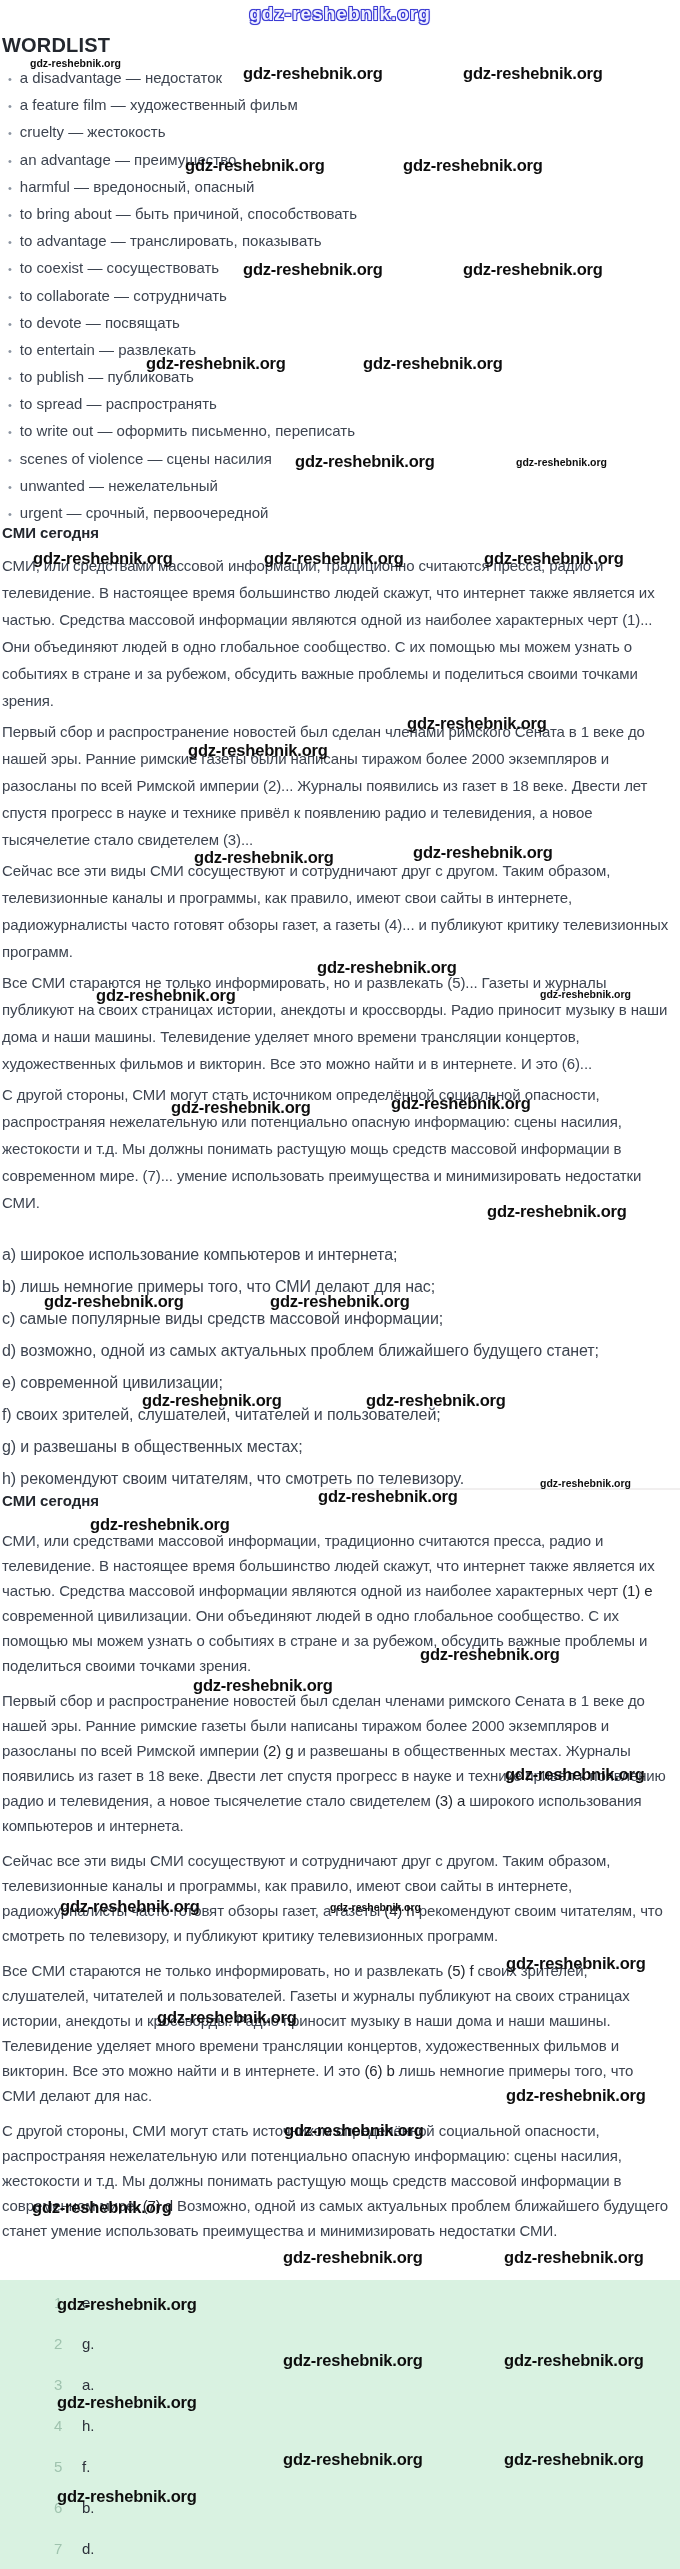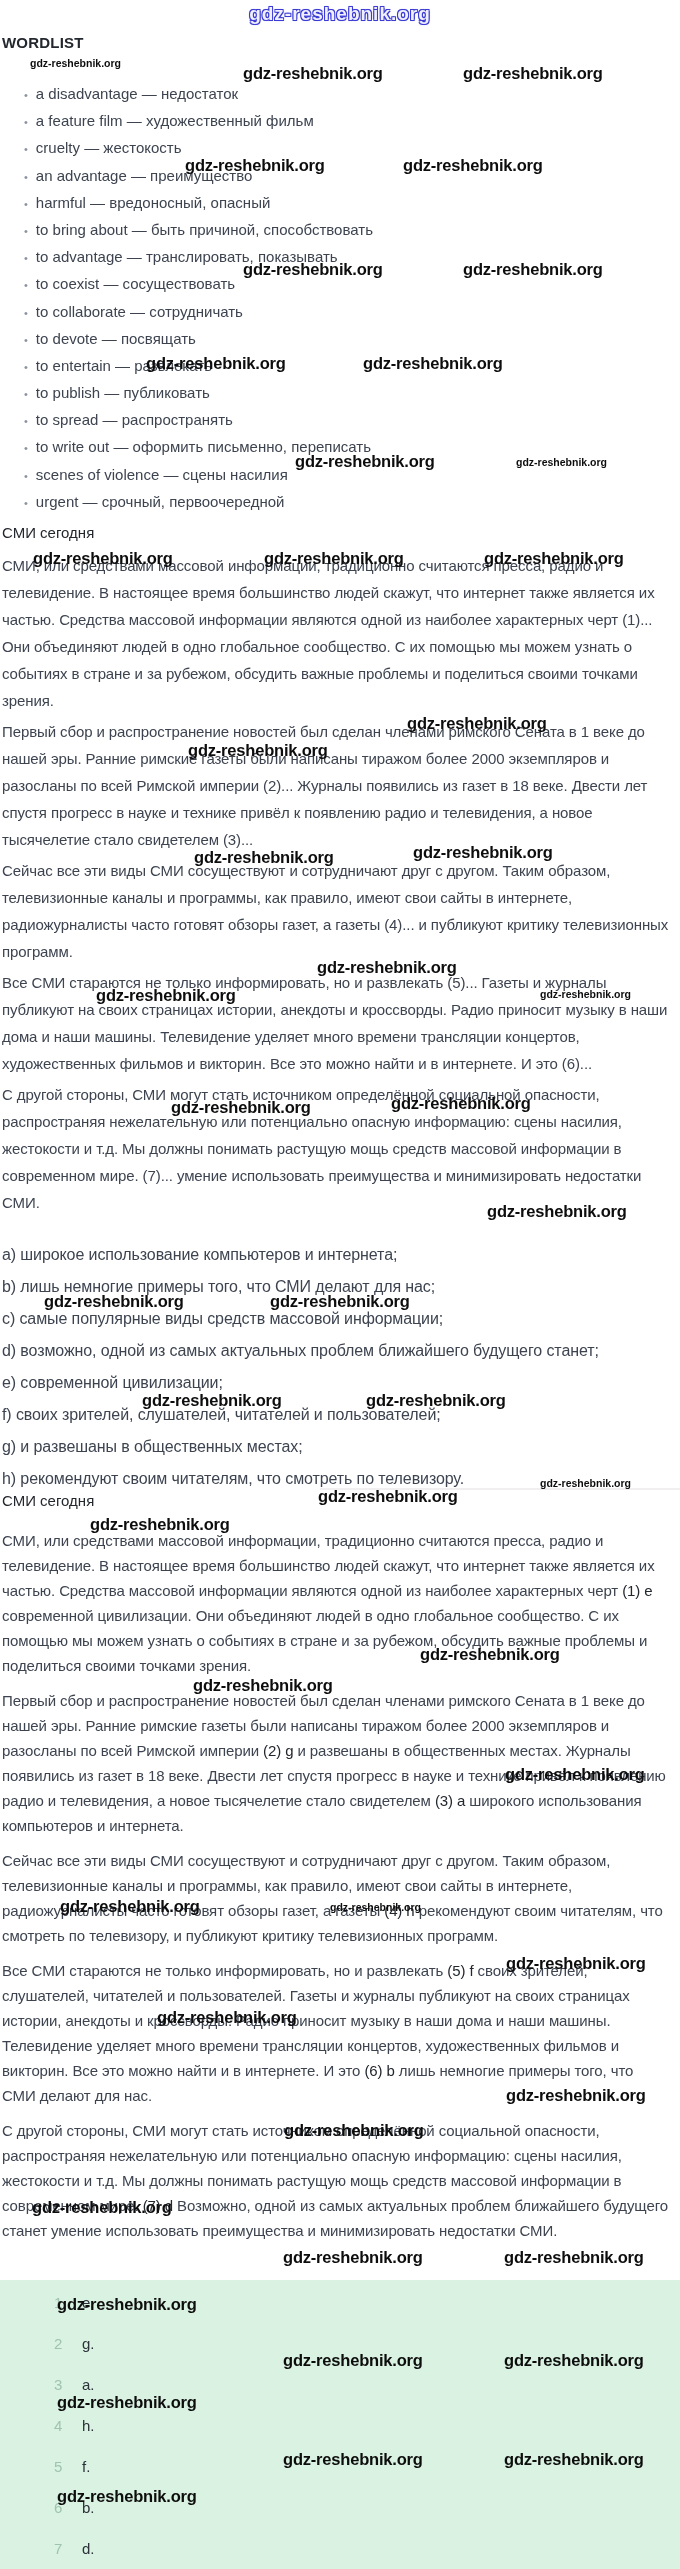--- a/index.html
+++ b/index.html
@@ -9,26 +9,26 @@
     font-family:"Liberation Sans", sans-serif;
   }
   .logo {
     position:absolute; top:3px; left:0; width:100%; text-align:center;
     font-size:19px; font-weight:700; letter-spacing:1px;
     color:#f0f0ff;
     text-shadow:-1px -1px 0 #3b3bd4, 1px -1px 0 #3b3bd4, -1px 1px 0 #3b3bd4, 1px 1px 0 #3b3bd4, 0 0 2px #3b3bd4;
   }
   .wordlist-title {
     position:absolute; top:34px; left:2px;
-    font-size:15px; font-weight:800; color:#23272e; letter-spacing:.2px;
+    font-size:20px; font-weight:800; color:#23272e; letter-spacing:.2px;
   }
-  ul.wordlist { position:absolute; top:64px; left:2px; margin:16px; padding:0; list-style:none; }
+  ul.wordlist { position:absolute; top:64px; left:2px; margin:0; padding:0; list-style:none; }
   ul.wordlist li { height:27.2px; line-height:27.2px; font-size:15px; white-space:nowrap; }
   .bullet { color:#8a93a0; margin:0 8px 0 6px; font-size:11px; }
-  .sec-heading { position:absolute; left:2px; font-size:15px; font-weight:400; color:#23272e; }
+  .sec-heading { position:absolute; left:2px; font-size:15px; font-weight:700; color:#23272e; }
   #h1 { top:524px; }
   #h2 { top:1492px; }
   .paras { position:absolute; left:2px; width:668px; }
   #sec1 { top:552px; }
   #sec1 p { margin:0 0 4px 0; font-size:15px; line-height:27px; letter-spacing:-.1px; }
   #sec2 { top:1528px; }
   #sec2 p { margin:0 0 10px 0; font-size:15px; line-height:25px; letter-spacing:-.1px; }
   .ans { font-weight:400; color:#23272e; }
   .options { position:absolute; top:1245px; left:2px; width:668px; }
   .option { font-size:16px; line-height:19px; margin-bottom:13px; letter-spacing:-.1px; }
@@ -60,20 +60,21 @@
       <li><span class="bullet">•</span><span>to bring about — быть причиной, способствовать</span></li>
       <li><span class="bullet">•</span><span>to advantage — транслировать, показывать</span></li>
       <li><span class="bullet">•</span><span>to coexist — сосуществовать</span></li>
       <li><span class="bullet">•</span><span>to collaborate — сотрудничать</span></li>
       <li><span class="bullet">•</span><span>to devote — посвящать</span></li>
       <li><span class="bullet">•</span><span>to entertain — развлекать</span></li>
       <li><span class="bullet">•</span><span>to publish — публиковать</span></li>
       <li><span class="bullet">•</span><span>to spread — распространять</span></li>
       <li><span class="bullet">•</span><span>to write out — оформить письменно, переписать</span></li>
       <li><span class="bullet">•</span><span>scenes of violence — сцены насилия</span></li>
+      <li><span class="bullet">•</span><span>unwanted — нежелательный</span></li>
       <li><span class="bullet">•</span><span>urgent — срочный, первоочередной</span></li>
     </ul>
 
   <div class="sec-heading" id="h1">СМИ сегодня</div>
   <div class="paras" id="sec1">
       <p><span>СМИ, или средствами массовой информации, традиционно считаются пресса, радио и телевидение. В настоящее время большинство людей скажут, что интернет также является их частью. Средства массовой информации являются одной из наиболее характерных черт (1)... Они объединяют людей в одно глобальное сообщество. С их помощью мы можем узнать о событиях в стране и за рубежом, обсудить важные проблемы и поделиться своими точками зрения.</span></p>
       <p><span>Первый сбор и распространение новостей был сделан членами римского Сената в 1 веке до нашей эры. Ранние римские газеты были написаны тиражом более 2000 экземпляров и разосланы по всей Римской империи (2)... Журналы появились из газет в 18 веке. Двести лет спустя прогресс в науке и технике привёл к появлению радио и телевидения, а новое тысячелетие стало свидетелем (3)...</span></p>
       <p><span>Сейчас все эти виды СМИ сосуществуют и сотрудничают друг с другом. Таким образом, телевизионные каналы и программы, как правило, имеют свои сайты в интернете, радиожурналисты часто готовят обзоры газет, а газеты (4)... и публикуют критику телевизионных программ.</span></p>
       <p><span>Все СМИ стараются не только информировать, но и развлекать (5)... Газеты и журналы публикуют на своих страницах истории, анекдоты и кроссворды. Радио приносит музыку в наши дома и наши машины. Телевидение уделяет много времени трансляции концертов, художественных фильмов и викторин. Все это можно найти и в интернете. И это (6)...</span></p>
       <p><span>С другой стороны, СМИ могут стать источником определённой социальной опасности, распространяя нежелательную или потенциально опасную информацию: сцены насилия, жестокости и т.д. Мы должны понимать растущую мощь средств массовой информации в современном мире. (7)... умение использовать преимущества и минимизировать недостатки СМИ.</span></p>

